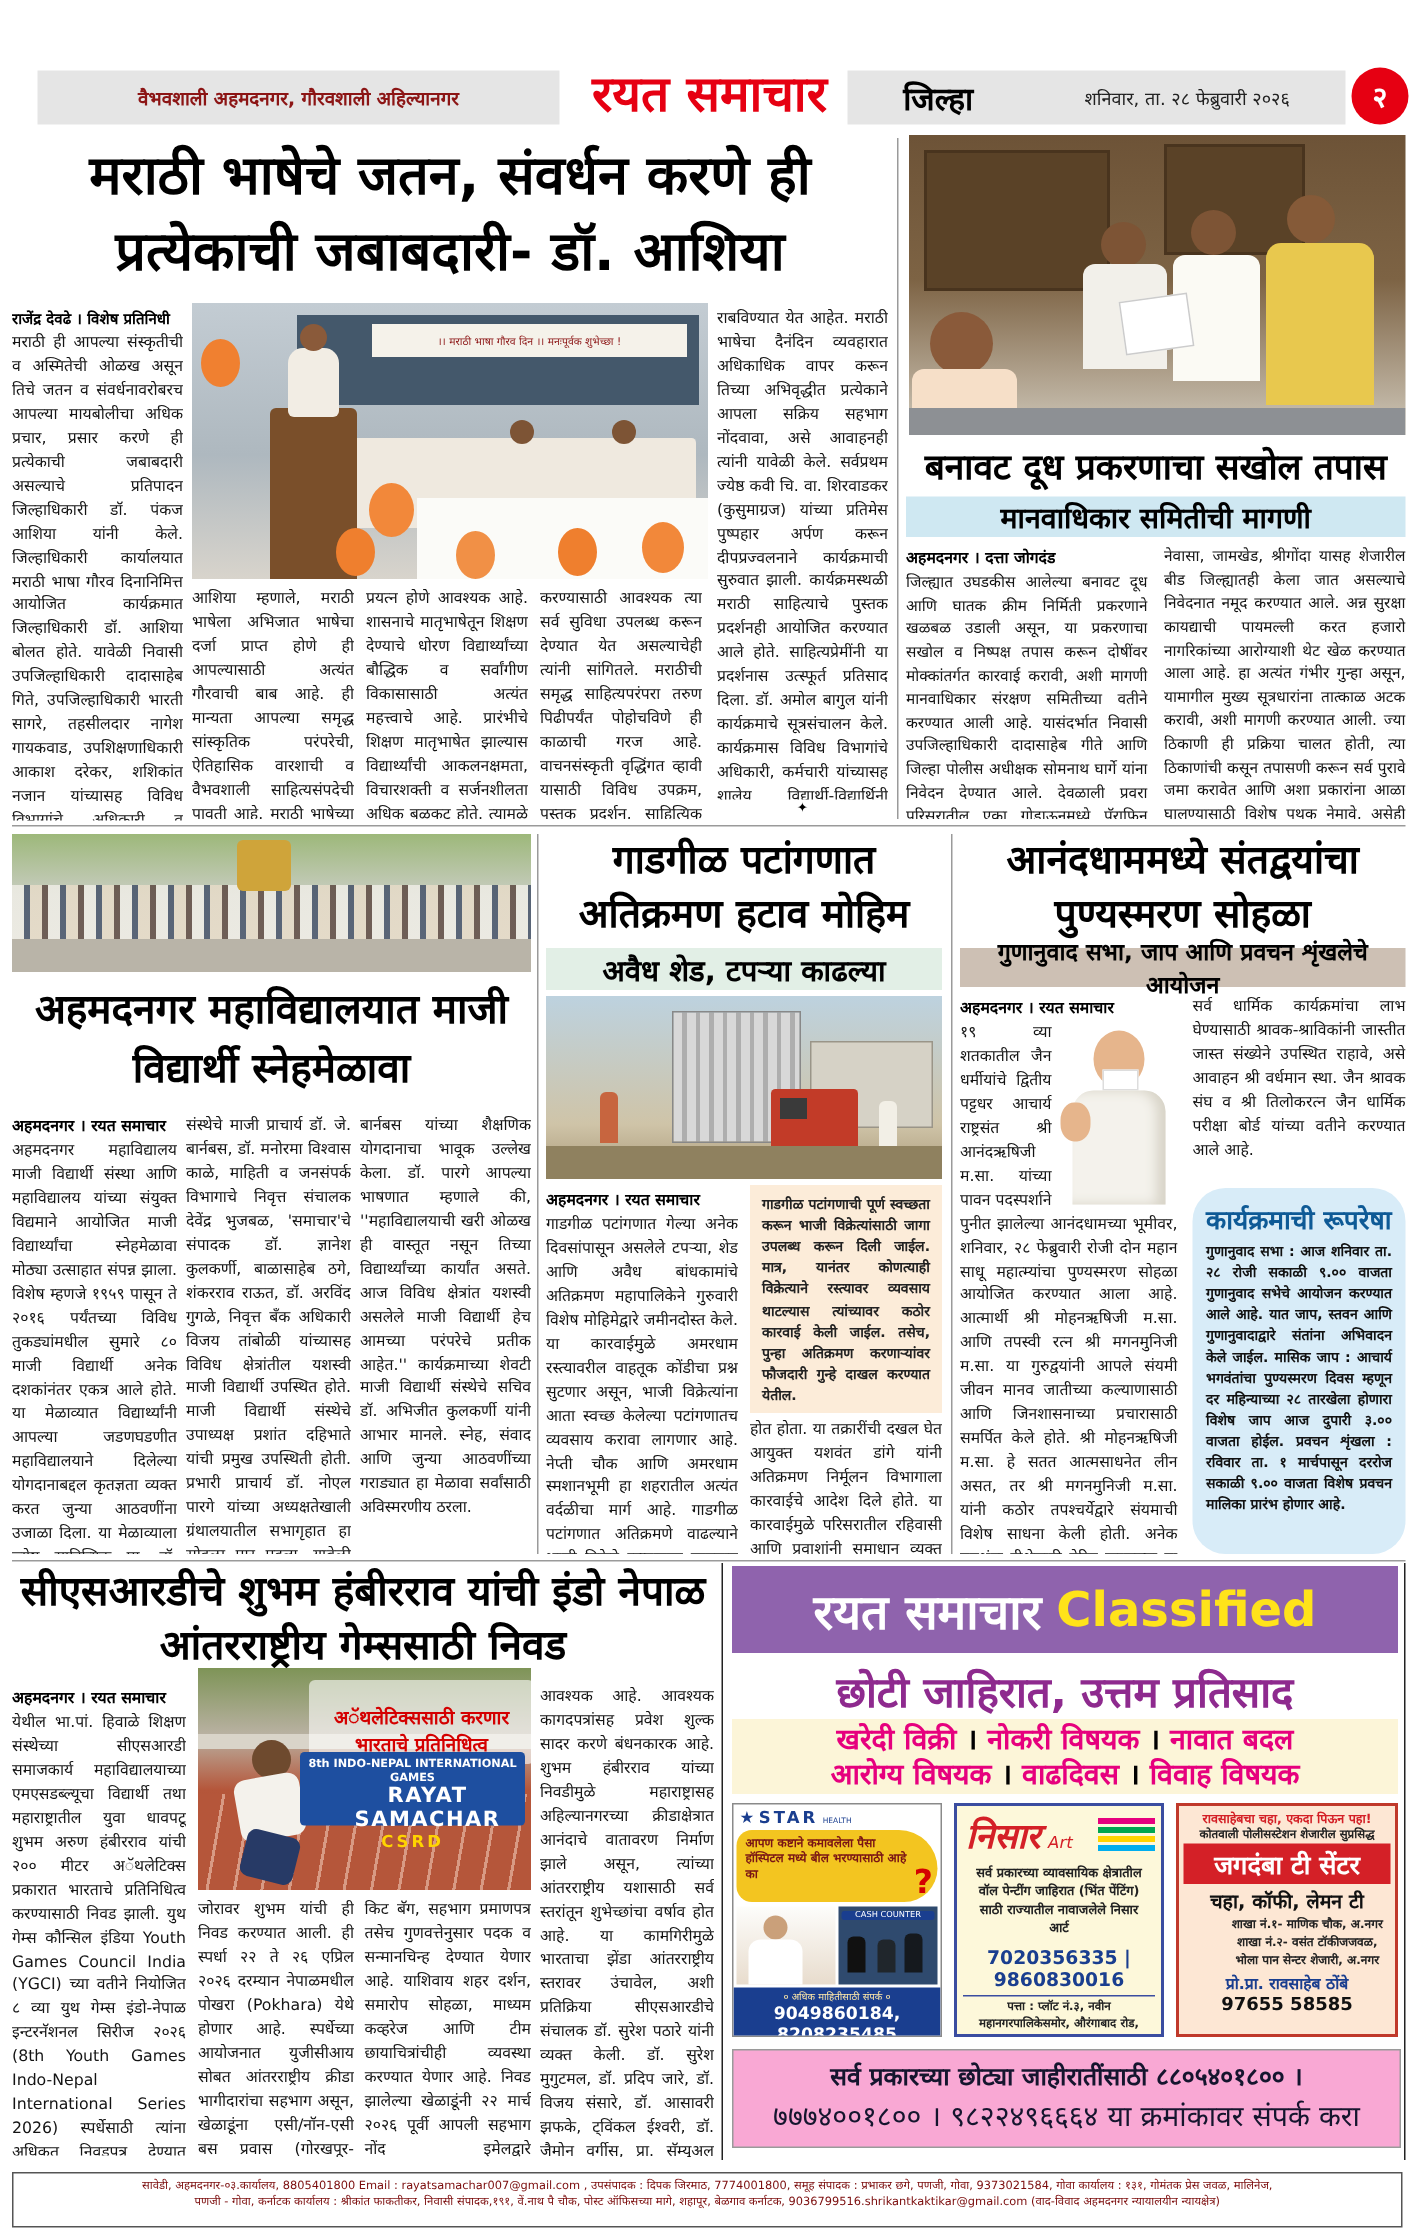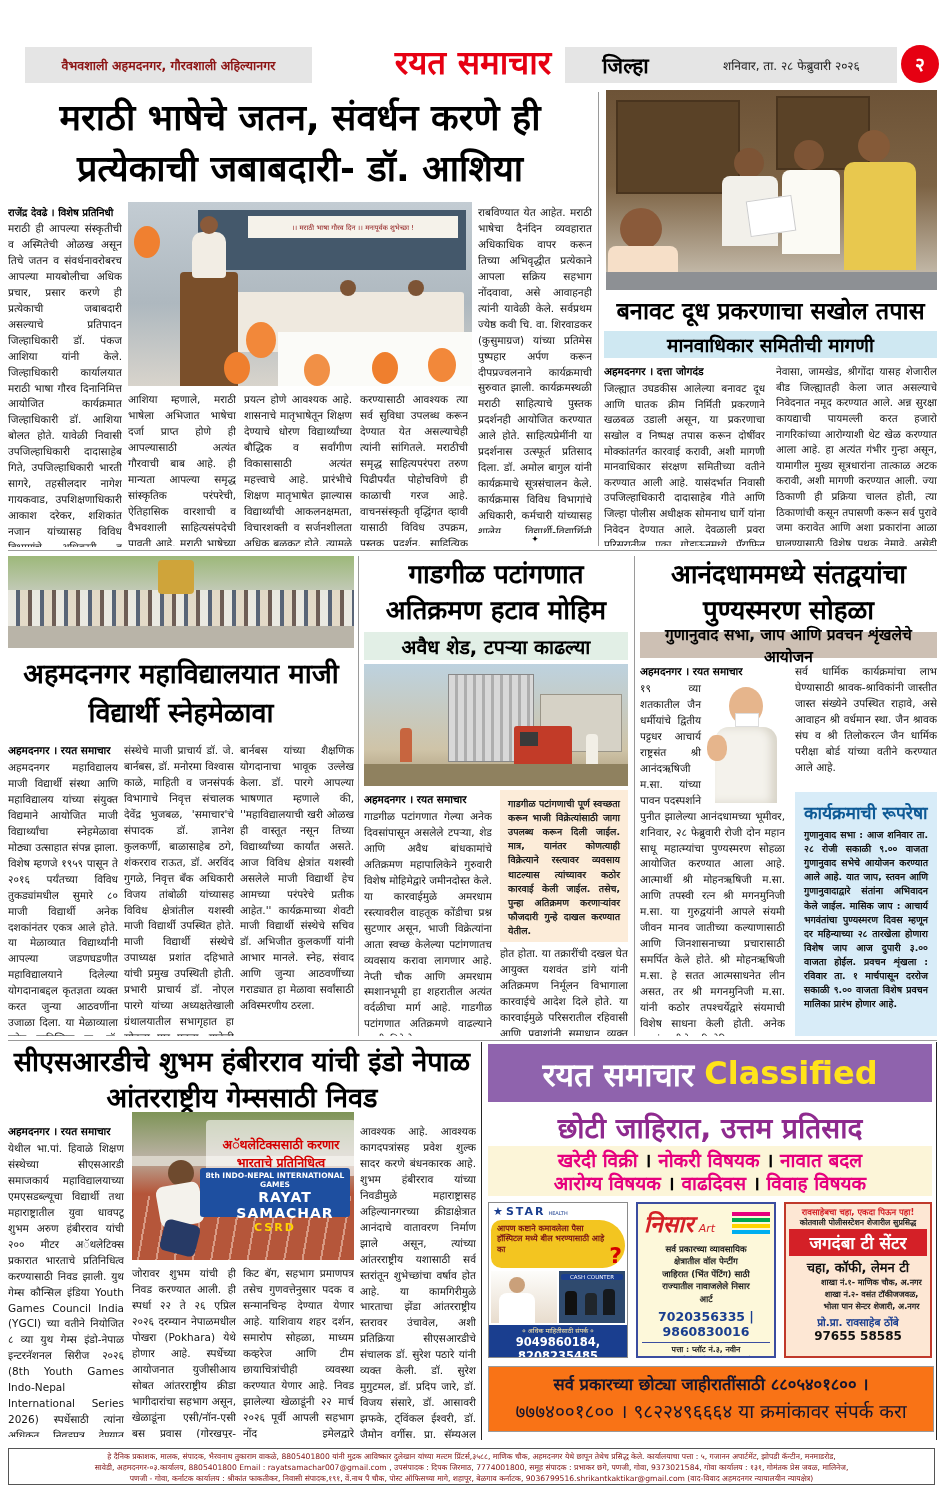--- a/index.html
+++ b/index.html
@@ -16,21 +16,21 @@
   .qbox{background:#fcecd9;padding:7px 8px;font-size:9.4px;font-weight:600;line-height:1.5;text-align:justify;color:#222;overflow:hidden;}
   .bluebox{background:#d8ecf8;padding:8px 9px;overflow:hidden;}
   .adcard{box-sizing:border-box;overflow:hidden;background:#fff;}
   .ctr{text-align:center;}
 </style>
 </head>
 <body>
 
 <div class="page">
 
-  <div class="abs graybar" style="left:25px;top:47px;width:287px;height:36px;justify-content:center;">
+  <div class="abs graybar" style="left:25px;top:47px;width:348px;height:36px;justify-content:center;">
     <span style="font-size:12.5px;font-weight:bold;color:#8c1515;">वैभवशाली अहमदनगर, गौरवशाली अहिल्यानगर</span>
   </div>
   <div class="abs" style="left:383px;top:40px;width:180px;height:46px;text-align:center;">
     <span style="font-size:33px;font-weight:bold;color:#e60012;line-height:46px;">रयत समाचार</span>
   </div>
   <div class="abs graybar" style="left:565px;top:47px;width:332px;height:36px;justify-content:space-around;">
     <span style="font-size:21px;font-weight:bold;color:#000;">जिल्हा</span>
     <span style="font-size:12px;font-weight:normal;color:#222;">शनिवार, ता. २८ फेब्रुवारी २०२६</span>
   </div>
   <div class="abs" style="left:901px;top:45px;width:38px;height:38px;border-radius:50%;background:#e60012;display:flex;align-items:center;justify-content:center;">
@@ -136,21 +136,21 @@
   <div class="abs bt" style="left:640px;top:681px;width:145px;height:355px;">
     <div style="float:right;width:78px;height:120px;margin:2px 0 4px 6px;position:relative;background:#fff;">
       <div class="abs" style="left:22px;top:4px;width:34px;height:38px;border-radius:50%;background:#e6b58c;"></div>
       <div class="abs" style="left:28px;top:30px;width:22px;height:12px;background:#fff;border:1px solid #ddd;"></div>
       <div class="abs" style="left:8px;top:44px;width:62px;height:76px;background:#f4f2ec;border-radius:14px 14px 0 0;box-shadow:inset -6px 0 8px #d8d4c8;"></div>
       <div class="abs" style="left:0px;top:52px;width:20px;height:26px;border-radius:45%;background:#e6b58c;"></div>
     </div>
     <span>१९ व्या शतकातील जैन धर्मीयांचे द्वितीय पट्टधर आचार्य राष्ट्रसंत श्री आनंदऋषिजी म.सा. यांच्या पावन पदस्पर्शाने पुनीत झालेल्या आनंदधामच्या भूमीवर, शनिवार, २८ फेब्रुवारी रोजी दोन महान साधू महात्म्यांचा पुण्यस्मरण सोहळा आयोजित करण्यात आला आहे. आत्मार्थी श्री मोहनऋषिजी म.सा. आणि तपस्वी रत्न श्री मगनमुनिजी म.सा. या गुरुद्वयांनी आपले संयमी जीवन मानव जातीच्या कल्याणासाठी आणि जिनशासनाच्या प्रचारासाठी समर्पित केले होते. श्री मोहनऋषिजी म.सा. हे सतत आत्मसाधनेत लीन असत, तर श्री मगनमुनिजी म.सा. यांनी कठोर तपश्चर्येद्वारे संयमाची विशेष साधना केली होती. अनेक मुमुक्षूंना दीक्षेसाठी प्रेरित करणाऱ्या या संत द्वयांच्या स्मृतीला उद्या भावांजली अर्पण करण्यात येणार आहे. या</span>
   </div>
   <div class="abs bt" style="left:795px;top:664px;width:142px;height:122px;">सर्व धार्मिक कार्यक्रमांचा लाभ घेण्यासाठी श्रावक-श्राविकांनी जास्तीत जास्त संख्येने उपस्थित राहावे, असे आवाहन श्री वर्धमान स्था. जैन श्रावक संघ व श्री तिलोकरत्न जैन धार्मिक परीक्षा बोर्ड यांच्या वतीने करण्यात आले आहे.</div>
-  <div class="abs bluebox" style="left:795px;top:792px;width:124px;height:228px;">
+  <div class="abs bluebox" style="left:795px;top:792px;width:124px;height:228px;border-radius:22px;">
     <div style="font-size:17.5px;font-weight:bold;color:#0e5a96;margin-bottom:4px;">कार्यक्रमाची रूपरेषा</div>
     <div style="font-size:9.4px;line-height:1.5;color:#111;text-align:justify;font-weight:600;">गुणानुवाद सभा : आज शनिवार ता. २८ रोजी सकाळी ९.०० वाजता गुणानुवाद सभेचे आयोजन करण्यात आले आहे. यात जाप, स्तवन आणि गुणानुवादाद्वारे संतांना अभिवादन केले जाईल. मासिक जाप : आचार्य भगवंतांचा पुण्यस्मरण दिवस म्हणून दर महिन्याच्या २८ तारखेला होणारा विशेष जाप आज दुपारी ३.०० वाजता होईल. प्रवचन शृंखला : रविवार ता. १ मार्चपासून दररोज सकाळी ९.०० वाजता विशेष प्रवचन मालिका प्रारंभ होणार आहे.</div>
   </div>
 
   <div class="abs rule" style="left:8px;top:1040px;width:929px;height:1px;"></div>
 
   <div class="abs h2" style="left:8px;top:1044px;width:468px;font-size:27px;line-height:1.35;">सीएसआरडीचे शुभम हंबीरराव यांची इंडो नेपाळ आंतरराष्ट्रीय गेम्ससाठी निवड</div>
   <div class="abs by" style="left:8px;top:1124px;width:118px;">अहमदनगर । रयत समाचार</div>
   <div class="abs bt" style="left:8px;top:1141px;width:116px;height:296px;">येथील भा.पां. हिवाळे शिक्षण संस्थेच्या सीएसआरडी समाजकार्य महाविद्यालयाच्या एमएसडब्ल्यूचा विद्यार्थी तथा महाराष्ट्रातील युवा धावपटू शुभम अरुण हंबीरराव यांची २०० मीटर अॅथलेटिक्स प्रकारात भारताचे प्रतिनिधित्व करण्यासाठी निवड झाली. युथ गेम्स कौन्सिल इंडिया Youth Games Council India (YGCI) च्या वतीने नियोजित ८ व्या युथ गेम्स इंडो-नेपाळ इन्टरनॅशनल सिरीज २०२६ (8th Youth Games Indo-Nepal International Series 2026) स्पर्धेसाठी त्यांना अधिकृत निवडपत्र देण्यात आले. अलीकडेच गोवा येथे पार पडलेल्या राष्ट्रीय अजिंक्यपद स्पर्धेत केलेल्या उत्कृष्ट कामगिरीच्या</div>
 
@@ -234,43 +234,42 @@
         <span style="font-size:23px;font-weight:bold;color:#d42027;font-style:italic;">निसार</span>
         <span style="font-size:11px;color:#d42027;font-style:italic;">Art</span>
       </div>
       <div style="margin-left:auto;">
         <div style="width:38px;height:4px;background:#e6007e;margin:2px 0;"></div>
         <div style="width:38px;height:4px;background:#00a650;margin:2px 0;"></div>
         <div style="width:38px;height:4px;background:#ffd400;margin:2px 0;"></div>
         <div style="width:38px;height:4px;background:#00aeef;margin:2px 0;"></div>
       </div>
     </div>
-    <div style="font-size:8.6px;font-weight:bold;color:#222;text-align:center;padding:4px 22px;line-height:1.45;">सर्व प्रकारच्या व्यावसायिक क्षेत्रातील वॉल पेन्टींग जाहिरात (भिंत पेंटिंग) साठी राज्यातील नावाजलेले निसार आर्ट</div>
+    <div style="font-size:8.6px;font-weight:bold;color:#222;text-align:center;padding:4px 9px;line-height:1.45;">सर्व प्रकारच्या व्यावसायिक क्षेत्रातील वॉल पेन्टींग जाहिरात (भिंत पेंटिंग) साठी राज्यातील नावाजलेले निसार आर्ट</div>
     <div style="font-size:12.5px;font-weight:bold;color:#1a3e8f;text-align:center;">7020356335 | 9860830016</div>
     <div style="border-top:1px solid #3b4da0;margin:3px 4px 0 4px;padding-top:2px;font-size:7.8px;font-weight:bold;color:#222;text-align:center;line-height:1.4;">पत्ता : प्लॉट नं.३, नवीन महानगरपालिकेसमोर, औरंगाबाद रोड, अ.नगर.</div>
   </div>
 
   <div class="abs adcard" style="left:784px;top:1202px;width:148px;height:156px;border:2px solid #c0392b;background:#fde7d4;">
     <div style="font-size:8.4px;font-weight:bold;color:#d42027;text-align:center;margin-top:2px;">रावसाहेबचा चहा, एकदा पिऊन पहा!</div>
     <div style="font-size:7.8px;font-weight:bold;color:#222;text-align:center;">कोतवाली पोलीसस्टेशन शेजारील सुप्रसिद्ध</div>
     <div style="background:#d42027;color:#fff;font-size:17px;font-weight:bold;text-align:center;margin:2px 3px;padding:2px 0;">जगदंबा टी सेंटर</div>
     <div style="font-size:13px;font-weight:bold;color:#111;text-align:center;">चहा, कॉफी, लेमन टी</div>
     <div style="font-size:8px;font-weight:600;color:#222;text-align:center;line-height:1.5;margin-top:1px;margin-left:27px;">
       <div>शाखा नं.१- माणिक चौक, अ.नगर</div>
       <div>शाखा नं.२- वसंत टॉकीजजवळ,</div>
       <div>भोला पान सेन्टर शेजारी, अ.नगर</div>
     </div>
     <div style="font-size:10.5px;font-weight:bold;color:#1a3e8f;text-align:center;margin-top:2px;">प्रो.प्रा. रावसाहेब ठोंबे</div>
     <div style="font-size:12px;font-weight:bold;color:#111;text-align:center;">97655 58585</div>
   </div>
 
-  <div class="abs" style="left:488px;top:1366px;width:444px;height:64px;background:#f97316;border:1px solid #9a9a9a;display:flex;flex-direction:column;align-items:center;justify-content:center;">
+  <div class="abs" style="left:488px;top:1366px;width:444px;height:64px;background:#f9a8d4;border:1px solid #9a9a9a;display:flex;flex-direction:column;align-items:center;justify-content:center;">
     <div style="font-size:16.5px;font-weight:bold;color:#15152e;line-height:1.55;">सर्व प्रकारच्या छोट्या जाहीरातींसाठी ८८०५४०१८०० ।</div>
     <div style="font-size:19px;font-weight:normal;color:#15152e;line-height:1.55;">७७७४००१८०० । ९८२२४९६६६४ या क्रमांकावर संपर्क करा</div>
   </div>
 
   <div class="abs" style="left:8px;top:1448px;width:927px;height:37px;border:1px solid #555;box-sizing:border-box;text-align:center;padding-top:2px;">
-    <div style="font-size:7.6px;color:#7b0d0d;line-height:11px;white-space:nowrap;overflow:hidden;">हे दैनिक प्रकाशक, मालक, संपादक, भैरवनाथ तुकाराम वाकळे, 8805401800 यांनी मुद्रक आविष्कार दुलेखान यांच्या मल्टम प्रिंटर्स,३५८८, माणिक चौक, अहमदनगर येथे छापून तेथेच प्रसिद्ध केले. कार्यालयाचा पत्ता : ५, गजानन अपार्टमेंट, झोपडी कॅन्टीन, मनमाडरोड,</div>
     <div style="font-size:7.6px;color:#7b0d0d;line-height:11px;white-space:nowrap;overflow:hidden;">सावेडी, अहमदनगर-०३.कार्यालय, 8805401800 Email : rayatsamachar007@gmail.com , उपसंपादक : दिपक जिरमाठ, 7774001800, समूह संपादक : प्रभाकर छगे, पणजी, गोवा, 9373021584, गोवा कार्यालय : १३१, गोमंतक प्रेस जवळ, मालिनेज,</div>
     <div style="font-size:7.6px;color:#7b0d0d;line-height:11px;white-space:nowrap;overflow:hidden;">पणजी - गोवा, कर्नाटक कार्यालय : श्रीकांत फाकतीकर, निवासी संपादक,१९१, वें.नाथ पै चौक, पोस्ट ऑफिसच्या मागे, शहापूर, बेळगाव कर्नाटक, 9036799516.shrikantkaktikar@gmail.com (वाद-विवाद अहमदनगर न्यायालयीन न्यायक्षेत्र)</div>
   </div>
 
 </div>
 
 </body></html>

